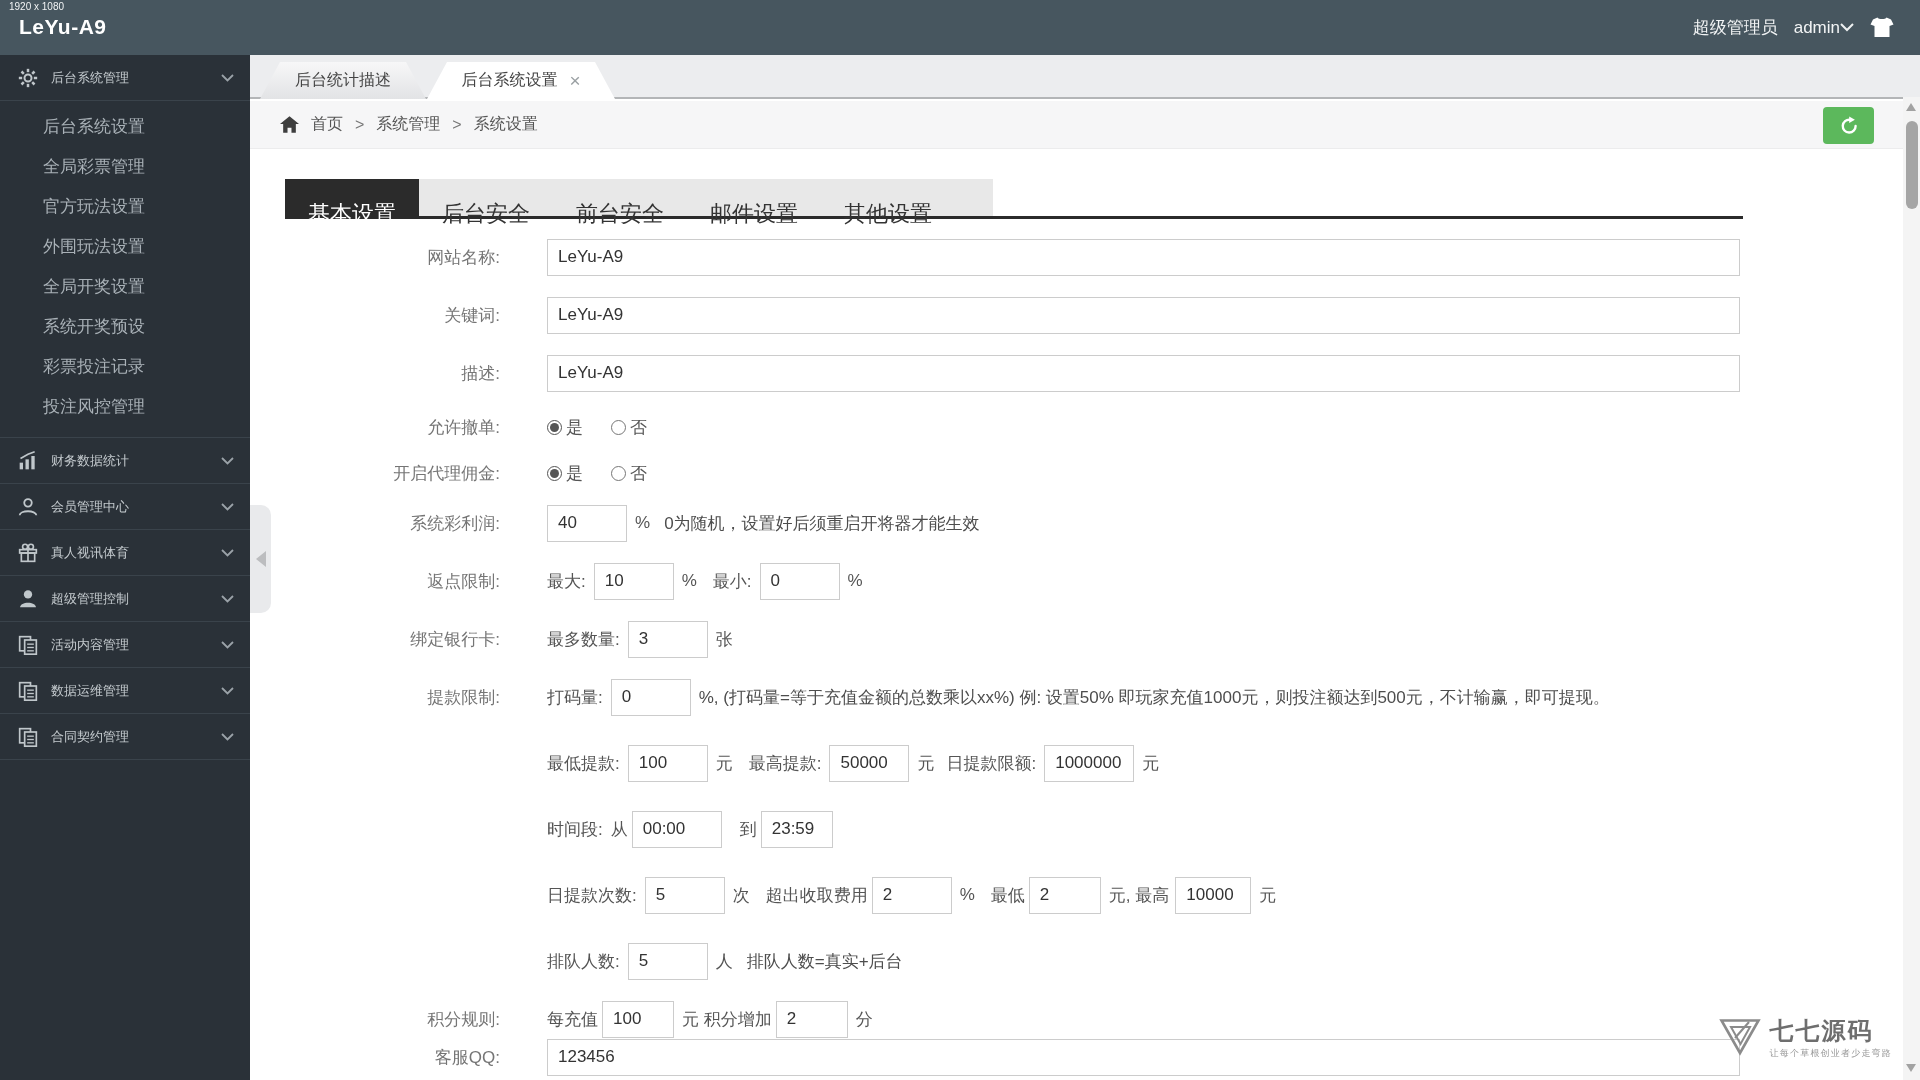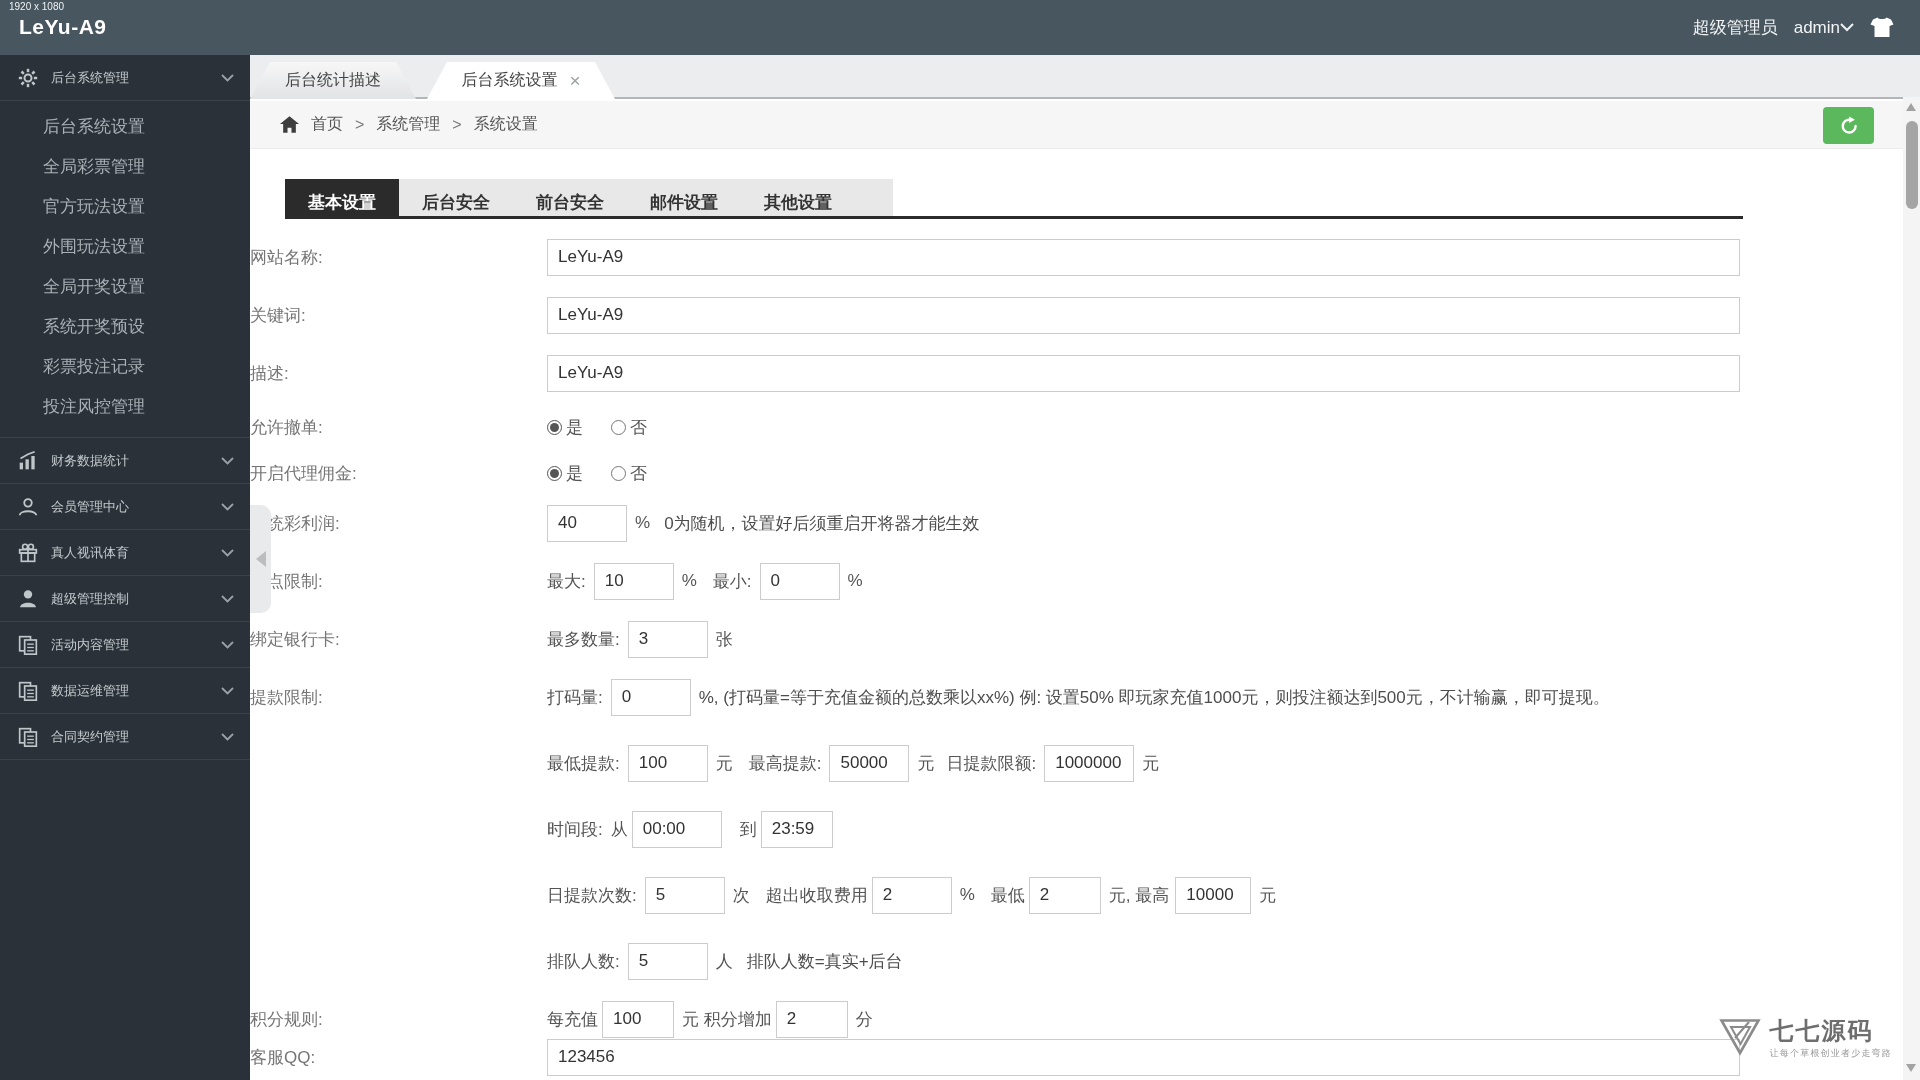--- a/index.html
+++ b/index.html
@@ -18,39 +18,39 @@
   .sidebar { position:absolute; top:55px; left:0; bottom:0; width:250px; background:#2a3138; z-index:20; }
   .side-item { height:46px; display:flex; align-items:center; padding:0 16px 0 18px; color:#c5cbcf; font-size:13px; border-bottom:1px solid #3a434b; cursor:pointer; }
   .side-item .icn { width:26px; margin-right:7px; display:flex; align-items:center; }
   .side-item .chev { margin-left:auto; display:flex; }
   .submenu { border-bottom:1px solid #3a434b; padding:6px 0 10px; }
   .submenu-item { height:40px; line-height:40px; padding-left:43px; color:#a9b1b7; font-size:17px; cursor:pointer; }
   
   .content { position:absolute; top:55px; left:250px; right:0; bottom:0; background:#fff; }
   .tabstrip { position:absolute; top:0; left:0; right:0; height:44px; background:#ecedef; border-bottom:2px solid #b3b5b7; }
   .tab { position:absolute; top:7px; height:37px; display:flex; align-items:center; justify-content:center; font-size:16px; color:#444; cursor:pointer; }
-  .tab-inactive { left:0; width:166px; background:linear-gradient(#f7f7f8,#e2e3e5); clip-path:polygon(20px 0, calc(100% - 20px) 0, 100% 100%, 0 100%); }
+  .tab-inactive { left:10px; width:166px; background:linear-gradient(#f7f7f8,#e2e3e5); clip-path:polygon(20px 0, calc(100% - 20px) 0, 100% 100%, 0 100%); }
   .tab-active { left:177px; width:188px; background:#fff; clip-path:polygon(20px 0, calc(100% - 20px) 0, 100% 100%, 0 100%); z-index:2; }
   .tab-close { margin-left:12px; color:#9aa0a3; font-size:19px; line-height:1; cursor:pointer; }
   .crumbbar { position:absolute; top:46px; left:0; right:0; height:48px; background:#f6f6f7; border-bottom:1px solid #ececed; display:flex; align-items:center; padding-left:30px; font-size:16px; color:#555; gap:12px; }
   .crumb-sep { color:#777; }
   .crumb-link { cursor:pointer; }
   .refresh-btn { position:absolute; right:46px; top:6px; width:51px; height:37px; background:#5cb85c; border-radius:4px; display:flex; align-items:center; justify-content:center; cursor:pointer; }
   .panel { position:absolute; top:94px; left:0; right:17px; bottom:0; background:#fff; overflow:hidden; }
   
   .subtab-wrap { margin:30px 160px 0 35px; border-bottom:3px solid #2b2b2b; display:flex; }
   .subtabs-bg { background:#e8e8e8; display:flex; padding-right:38px; }
-  .subtab { height:37px; line-height:37px; padding:5px 23px; font-weight:bold; font-size:17px; color:#333; cursor:pointer; white-space:nowrap; }
+  .subtab { height:37px; line-height:37px; padding:16px 23px; font-weight:normal; font-size:22px; color:#333; cursor:pointer; white-space:nowrap; }
   .subtab.active { background:#2b2b2b; color:#fff; }
   
   .form { padding-top:19px; }
   .row { display:flex; align-items:center; margin-bottom:20px; min-height:38px; font-size:17px; color:#555; white-space:nowrap; }
   .row.gap { margin-bottom:28px; }
   .row.last { margin-bottom:0; }
-  .lbl { width:250px; text-align:left; color:#757575; flex:none; }
+  .lbl { width:250px; text-align:right; color:#757575; flex:none; }
   .ctl { margin-left:47px; display:flex; align-items:center; gap:8px; }
   .inp { height:37px; border:1px solid #ccc; background:#fff; font-size:17px; color:#333; padding:0 10px; font-family:inherit; outline:none; }
   .w-wide { width:1193px; }
   .w-s { width:80px; }
   .w-m { width:90px; }
   .radio-lab { margin-right:20px; display:flex; align-items:center; gap:4px; }
   input[type=radio] { width:15px; height:15px; margin:0; accent-color:#555; }
   .note { color:#4d4d4d; }
   
   .collapse-handle { position:absolute; left:250px; top:505px; width:21px; height:108px; background:#e9eaec; border-radius:0 10px 10px 0; z-index:25; display:flex; align-items:center; justify-content:center; cursor:pointer; }

